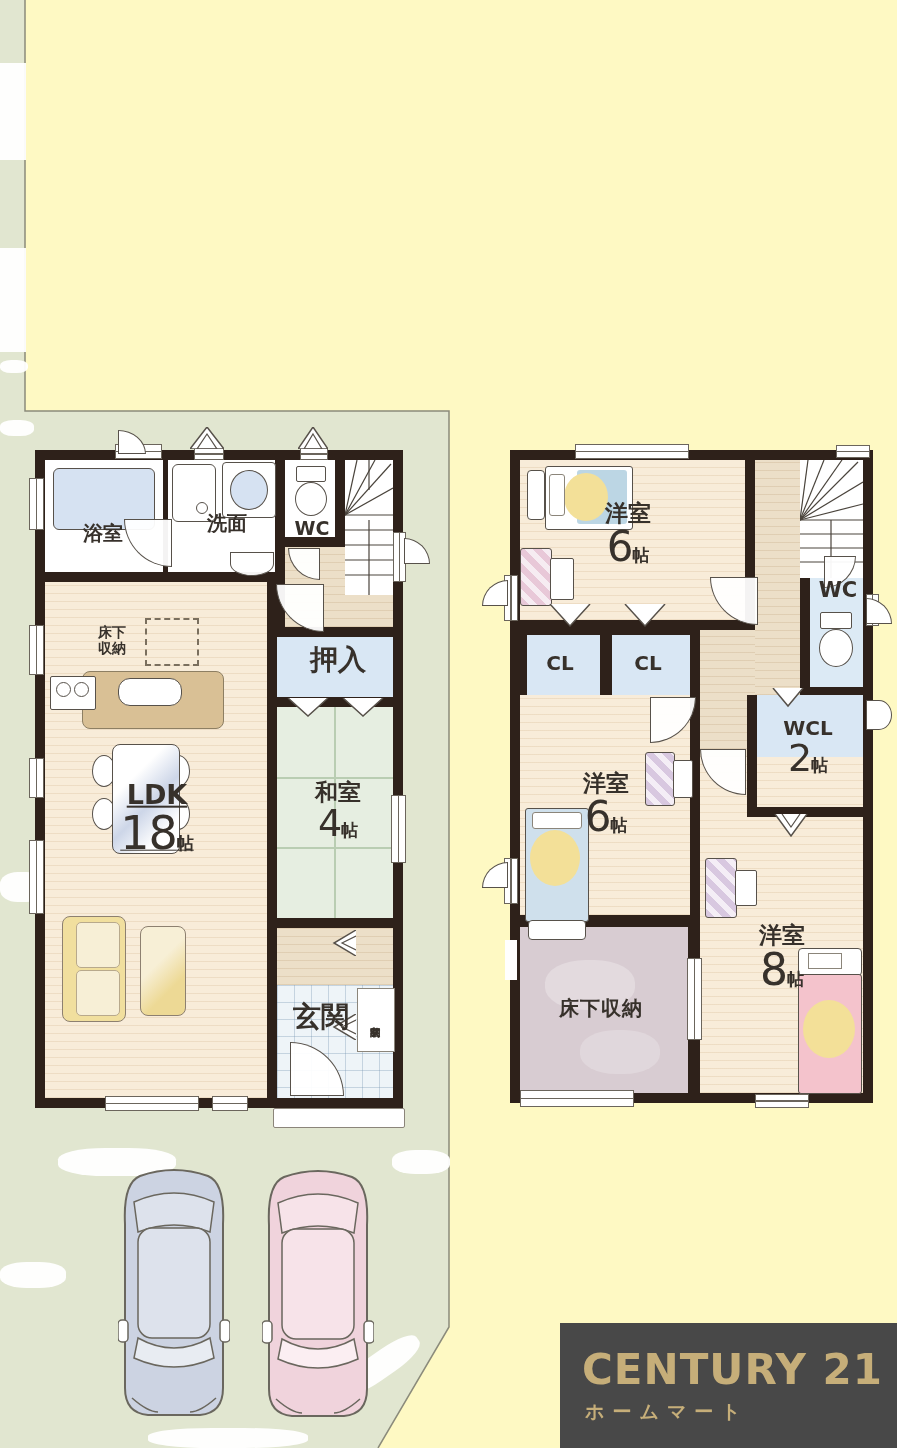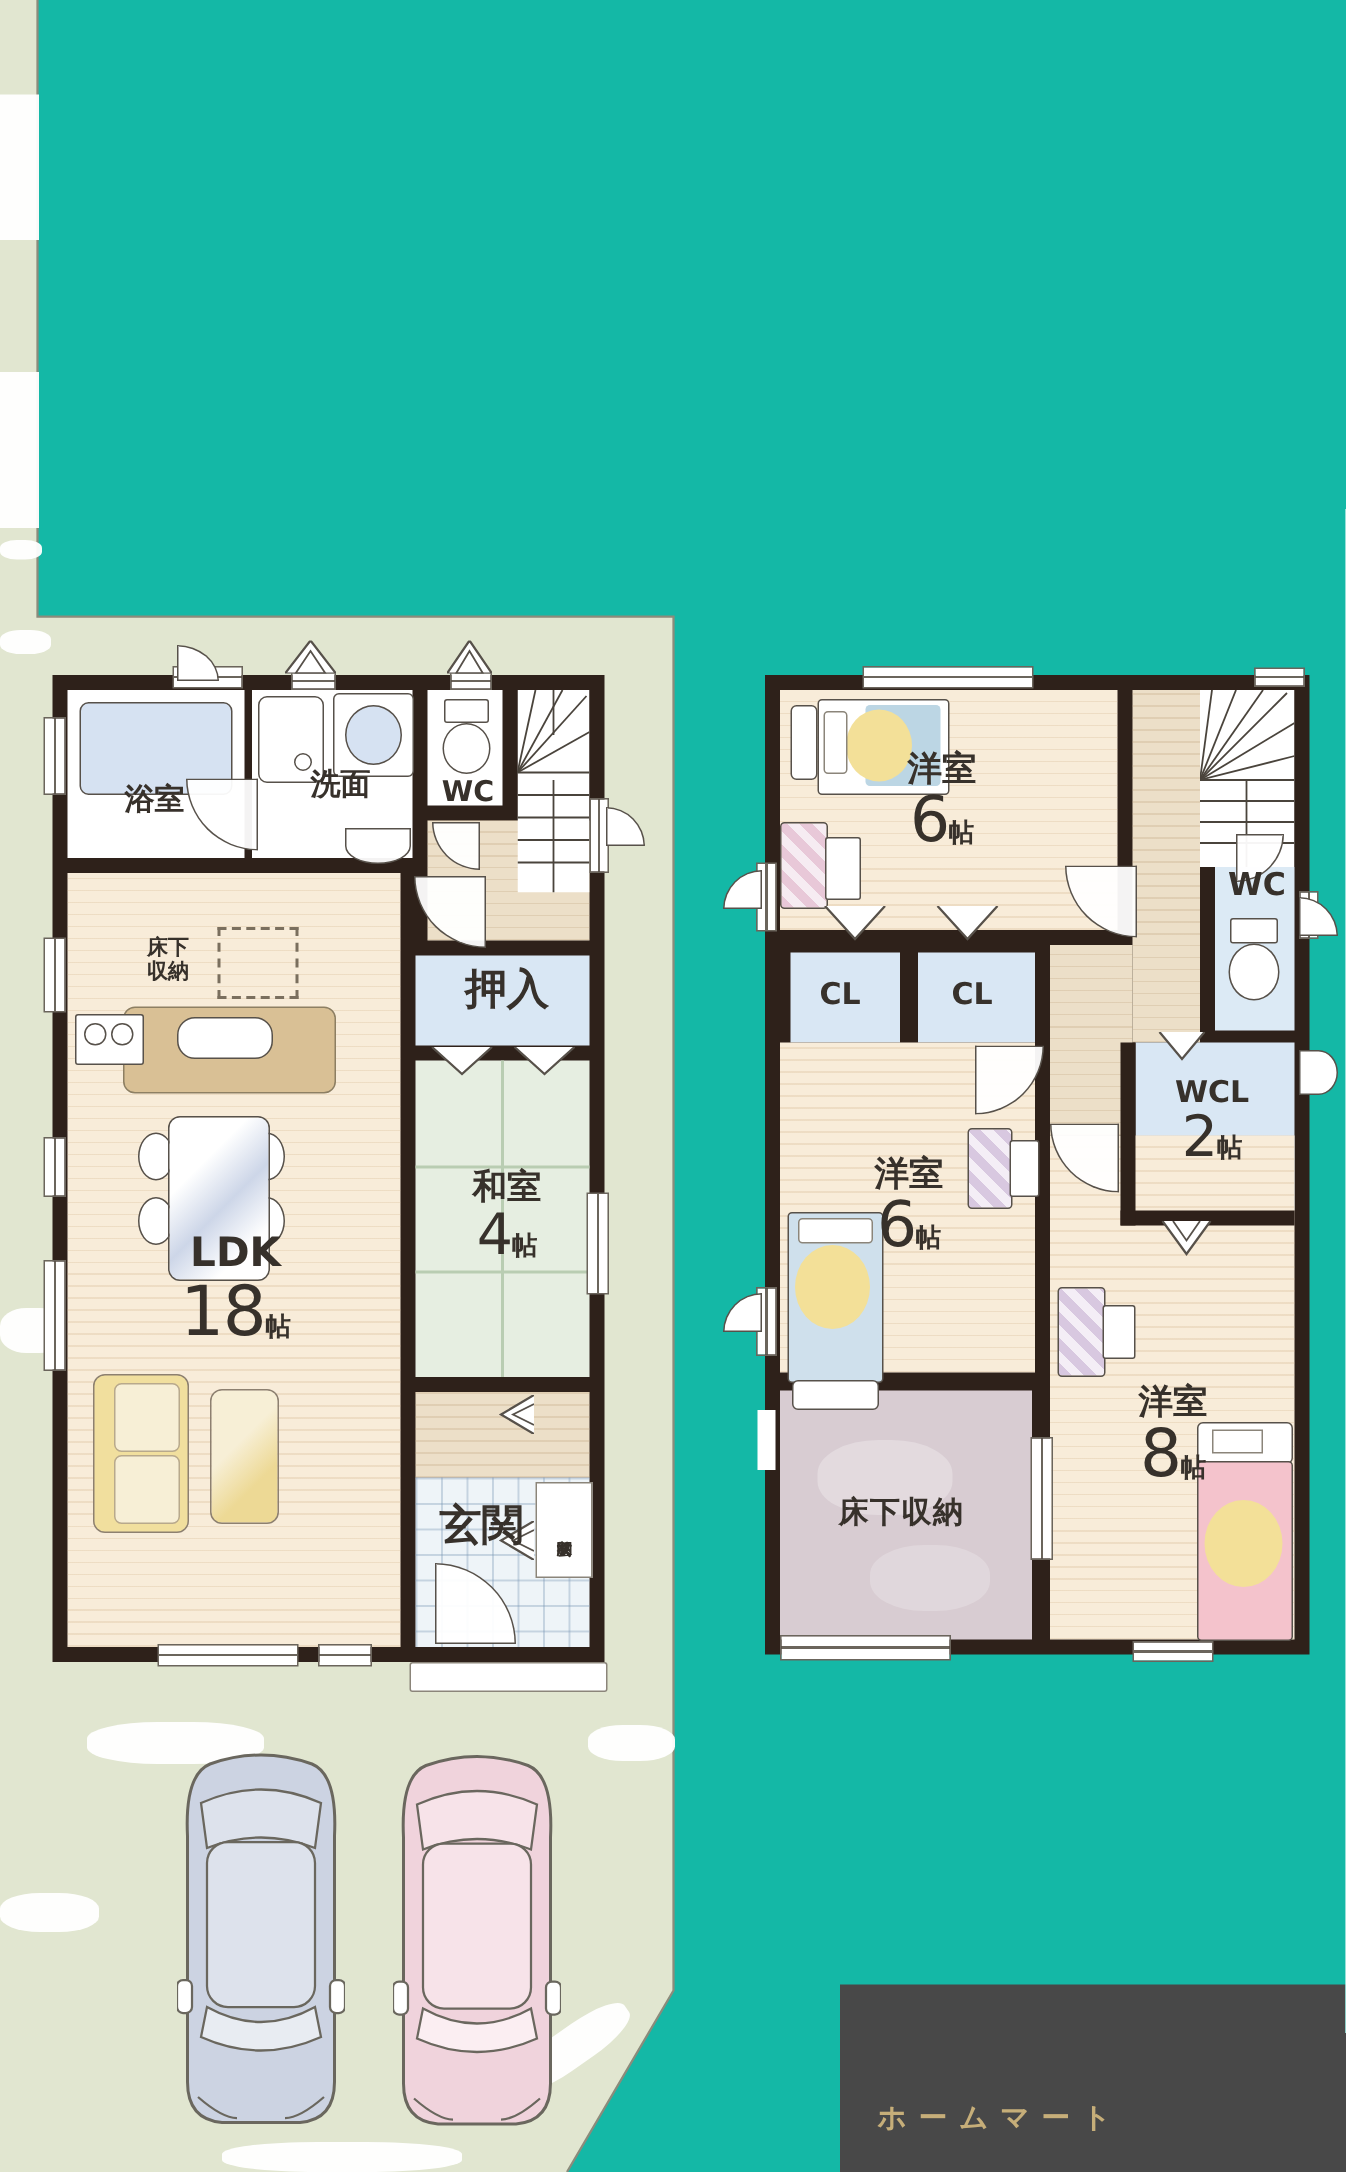--- a/index.html
+++ b/index.html
@@ -1,16 +1,16 @@
 <!DOCTYPE html>
 <html><head>
 <meta charset="utf-8">
 <style>
   html,body{margin:0;padding:0;background:#fff;}
-  .canvas{position:relative;width:897px;height:1448px;background:#14b8a6;overflow:hidden;
+  .canvas{position:relative;width:897px;height:1448px;background:#fef9c3;overflow:hidden;
           font-family:"DejaVu Sans","Liberation Sans",sans-serif;}
   .abs{position:absolute;}
   .room{position:absolute;}
   .wall{position:absolute;background:#2e211a;}
   .plan{position:absolute;background:#2e211a;}
   .wood{background:#f8ecd9 repeating-linear-gradient(0deg, rgba(200,165,120,.22) 0 1px, transparent 1px 8px);}
   .hall{background:#ecdfc8 repeating-linear-gradient(0deg, rgba(185,155,115,.25) 0 1px, transparent 1px 8px);}
   .tatami{background:#e6eee1;}
   .closet{background:#d9e7f4;}
   .wcfloor{background:#dceaf5;}
@@ -161,21 +161,21 @@
   <svg class="abs" style="left:332px;top:1014px;" width="24" height="26" viewBox="0 0 24 26">
     <polyline points="24,0 2,13 24,26" fill="#fff" stroke="#57514a" stroke-width="1.5"></polyline>
     <polyline points="24,6 10,13 24,20" fill="none" stroke="#57514a" stroke-width="1.2"></polyline>
   </svg>
 
   <div class="lbl" style="left:103px;top:533px;font-size:20px;">浴室</div>
   <div class="lbl" style="left:227px;top:523px;font-size:20px;">洗面</div>
   <div class="lbl" style="left:312px;top:529px;font-size:19px;">WC</div>
   <div class="lbl" style="left:112px;top:640px;font-size:14px;width:34px;white-space:normal;">床下収納</div>
   <div class="lbl" style="left:338px;top:660px;font-size:28px;">押入</div>
-  <div class="sizeblock" style="left:157px;top:860px;">
+  <div class="sizeblock" style="left:157px;top:819px;text-decoration:underline;">
     <span class="rm" style="font-size:27px;">LDK</span>
     <span class="num" style="font-size:46px;">18</span><span class="unit">帖</span>
   </div>
   <div class="sizeblock" style="left:338px;top:812px;">
     <span class="rm">和室</span>
     <span class="num" style="font-size:38px;">4</span><span class="unit">帖</span>
   </div>
   <div class="lbl" style="left:321px;top:1017px;font-size:28px;">玄関</div>
   <div class="lbl vtext" style="left:375px;top:1019px;font-size:10px;font-weight:600;">玄関収納</div>
 
@@ -303,16 +303,17 @@
     <path d="M22,14 Q56,2 90,14 Q107,21 105,62 L105,226 Q105,251 82,253 L30,253 Q7,251 7,226 L7,62 Q5,21 22,14 Z" fill="#f0d3dc" stroke="#6a675e" stroke-width="2"></path>
     <path d="M16,40 Q56,22 96,40 L92,70 Q56,56 20,70 Z" fill="#f7e3e9" stroke="#6a675e" stroke-width="1.5"></path>
     <rect x="20" y="66" width="72" height="110" rx="14" fill="#f7e3e9" stroke="#6a675e" stroke-width="1.5"></rect>
     <path d="M20,176 Q56,196 92,176 L96,196 Q56,214 16,196 Z" fill="#fbeef2" stroke="#6a675e" stroke-width="1.5"></path>
     <rect x="0" y="158" width="10" height="22" rx="4" fill="#fff" stroke="#6a675e" stroke-width="1.5"></rect>
     <rect x="102" y="158" width="10" height="22" rx="4" fill="#fff" stroke="#6a675e" stroke-width="1.5"></rect>
     <path d="M14,236 Q30,250 40,250 M98,236 Q82,250 72,250" fill="none" stroke="#6a675e" stroke-width="1.5"></path>
   </svg>
 
   <div class="logo">
+    <div class="brand">CENTURY 21</div>
     <div class="company">ホームマート</div>
   </div>
 
 </div>
 
 </body></html>

